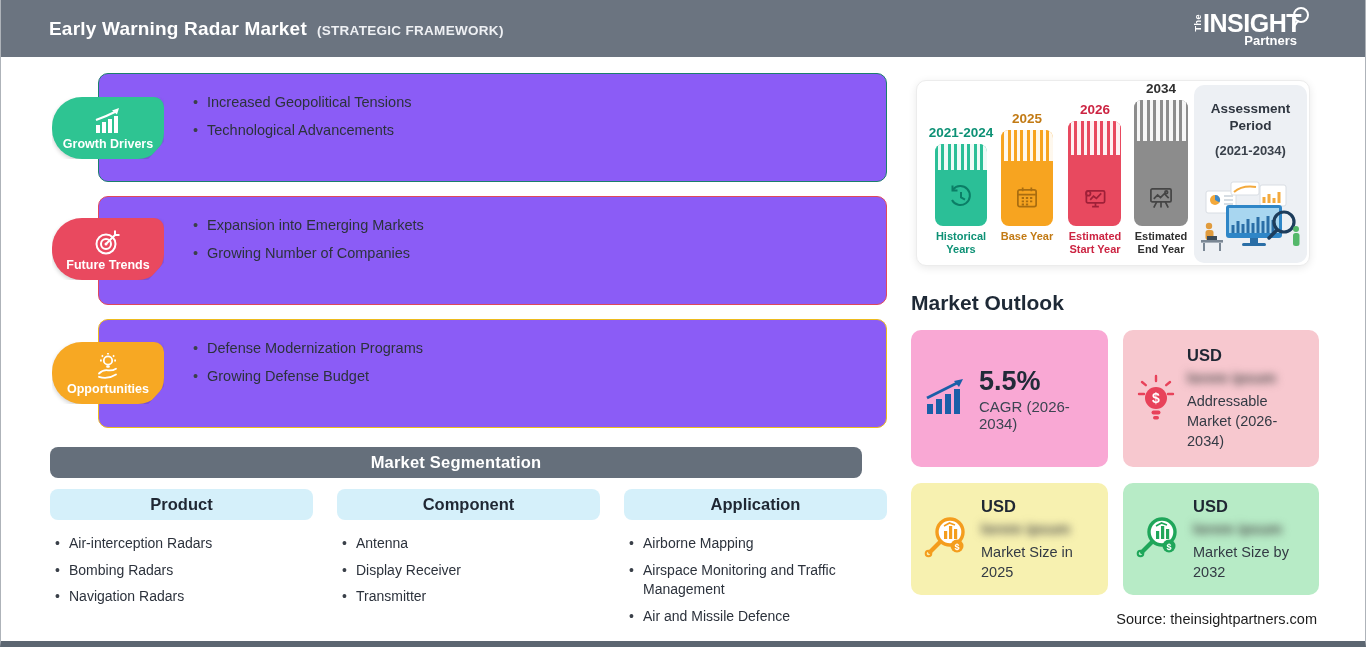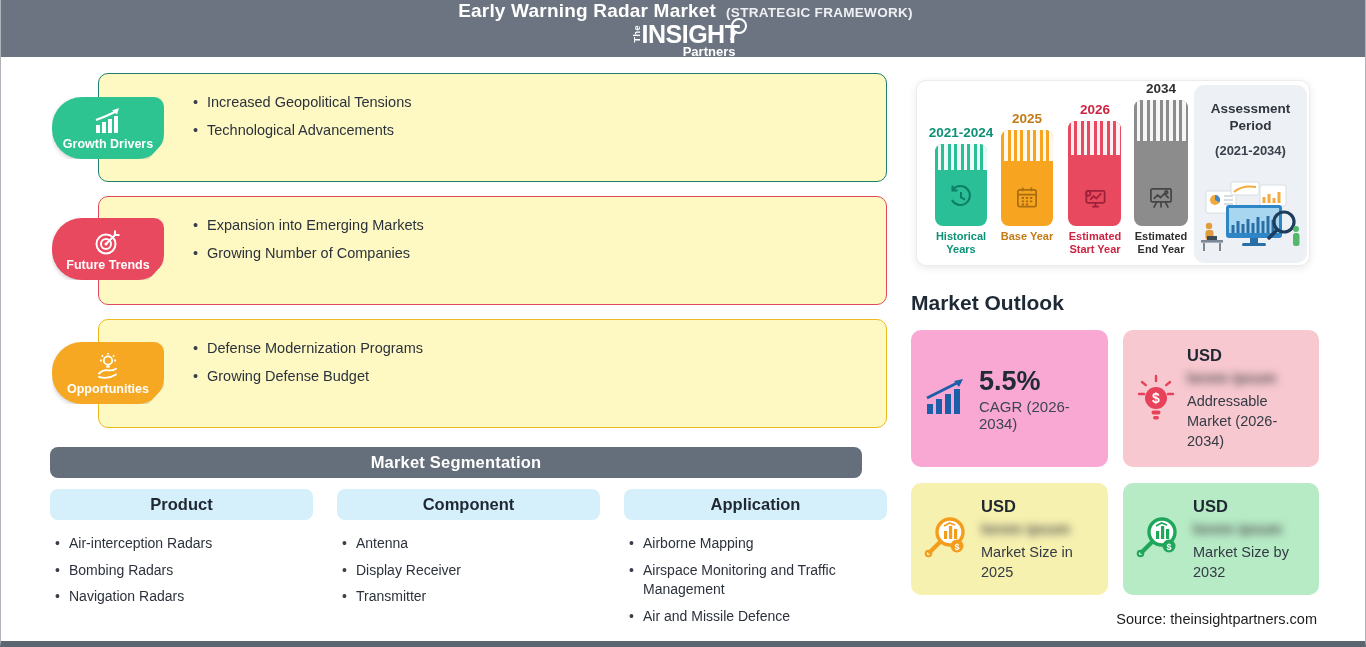--- a/index.html
+++ b/index.html
@@ -2,33 +2,33 @@
 <html><head>
 <meta charset="utf-8">
 <style>
   * { margin:0; padding:0; box-sizing:border-box; }
   body { font-family:"Liberation Sans", sans-serif; background:#fff; }
   .canvas { position:relative; width:1366px; height:647px; background:#fff; overflow:hidden;
             border-left:1px solid #aeb3b9; border-right:1px solid #aeb3b9; border-bottom:6px solid #5c6671; }
 
   
   .header { position:absolute; top:0; left:0; width:100%; height:57px; background:#6b7480;
-            display:flex; align-items:center; justify-content:space-between; padding:0 43px 0 48px;flex-direction:column; }
+            display:flex; align-items:center; justify-content:space-between; padding:0 64px 0 48px; }
   .title-wrap { display:flex; align-items:baseline; gap:10px; }
   .title { color:#fff; font-size:19px; font-weight:bold; letter-spacing:.2px; }
   .subtitle { color:#eef0f3; font-size:13.5px; font-weight:bold; letter-spacing:.3px; }
   .logo { position:relative; display:flex; align-items:flex-start; color:#fff; }
   .logo-the { writing-mode:vertical-rl; transform:rotate(180deg); font-size:9px; font-weight:bold; margin-top:3px; letter-spacing:.5px; }
   .logo-main { display:flex; flex-direction:column; align-items:flex-end; }
   .logo-insight { font-size:25px; font-weight:bold; letter-spacing:-.5px; line-height:24px; }
   .logo-partners { font-size:13px; font-weight:bold; line-height:12px; margin-right:4px; }
   .logo-mag { position:absolute; right:-14px; top:-6px; }
 
   
-  .sec-box { position:absolute; left:97px; width:789px; height:109px; background:#fef9c3; border-radius:10px; }
+  .sec-box { position:absolute; left:97px; width:789px; height:109px; background:#8b5cf6; border-radius:10px; }
   .sec-box ul { margin:20px 0 0 93px; }
   .sec-box li, .seg-col li { list-style:none; position:relative; padding-left:15px;
             font-size:14.5px; color:#2c323c; margin-bottom:11px; line-height:17px; }
   .sec-box li::before, .seg-col li::before { content:"•"; position:absolute; left:1px; top:0; color:#3a4049; }
   .badge { position:absolute; left:51px; width:112px; height:62px; display:flex; flex-direction:column;
            align-items:center; justify-content:flex-end; padding-bottom:8px; gap:2px;
            border-radius:30px 10px 26px 30px; clip-path:polygon(0 0,100% 0,100% 72%,86% 100%,0 100%);
            box-shadow:0 2px 4px rgba(0,0,0,.18); }
   .badge-label { color:#fff; font-size:12.5px; font-weight:bold; }
   .badge-icon { height:27px; display:flex; align-items:center; }

